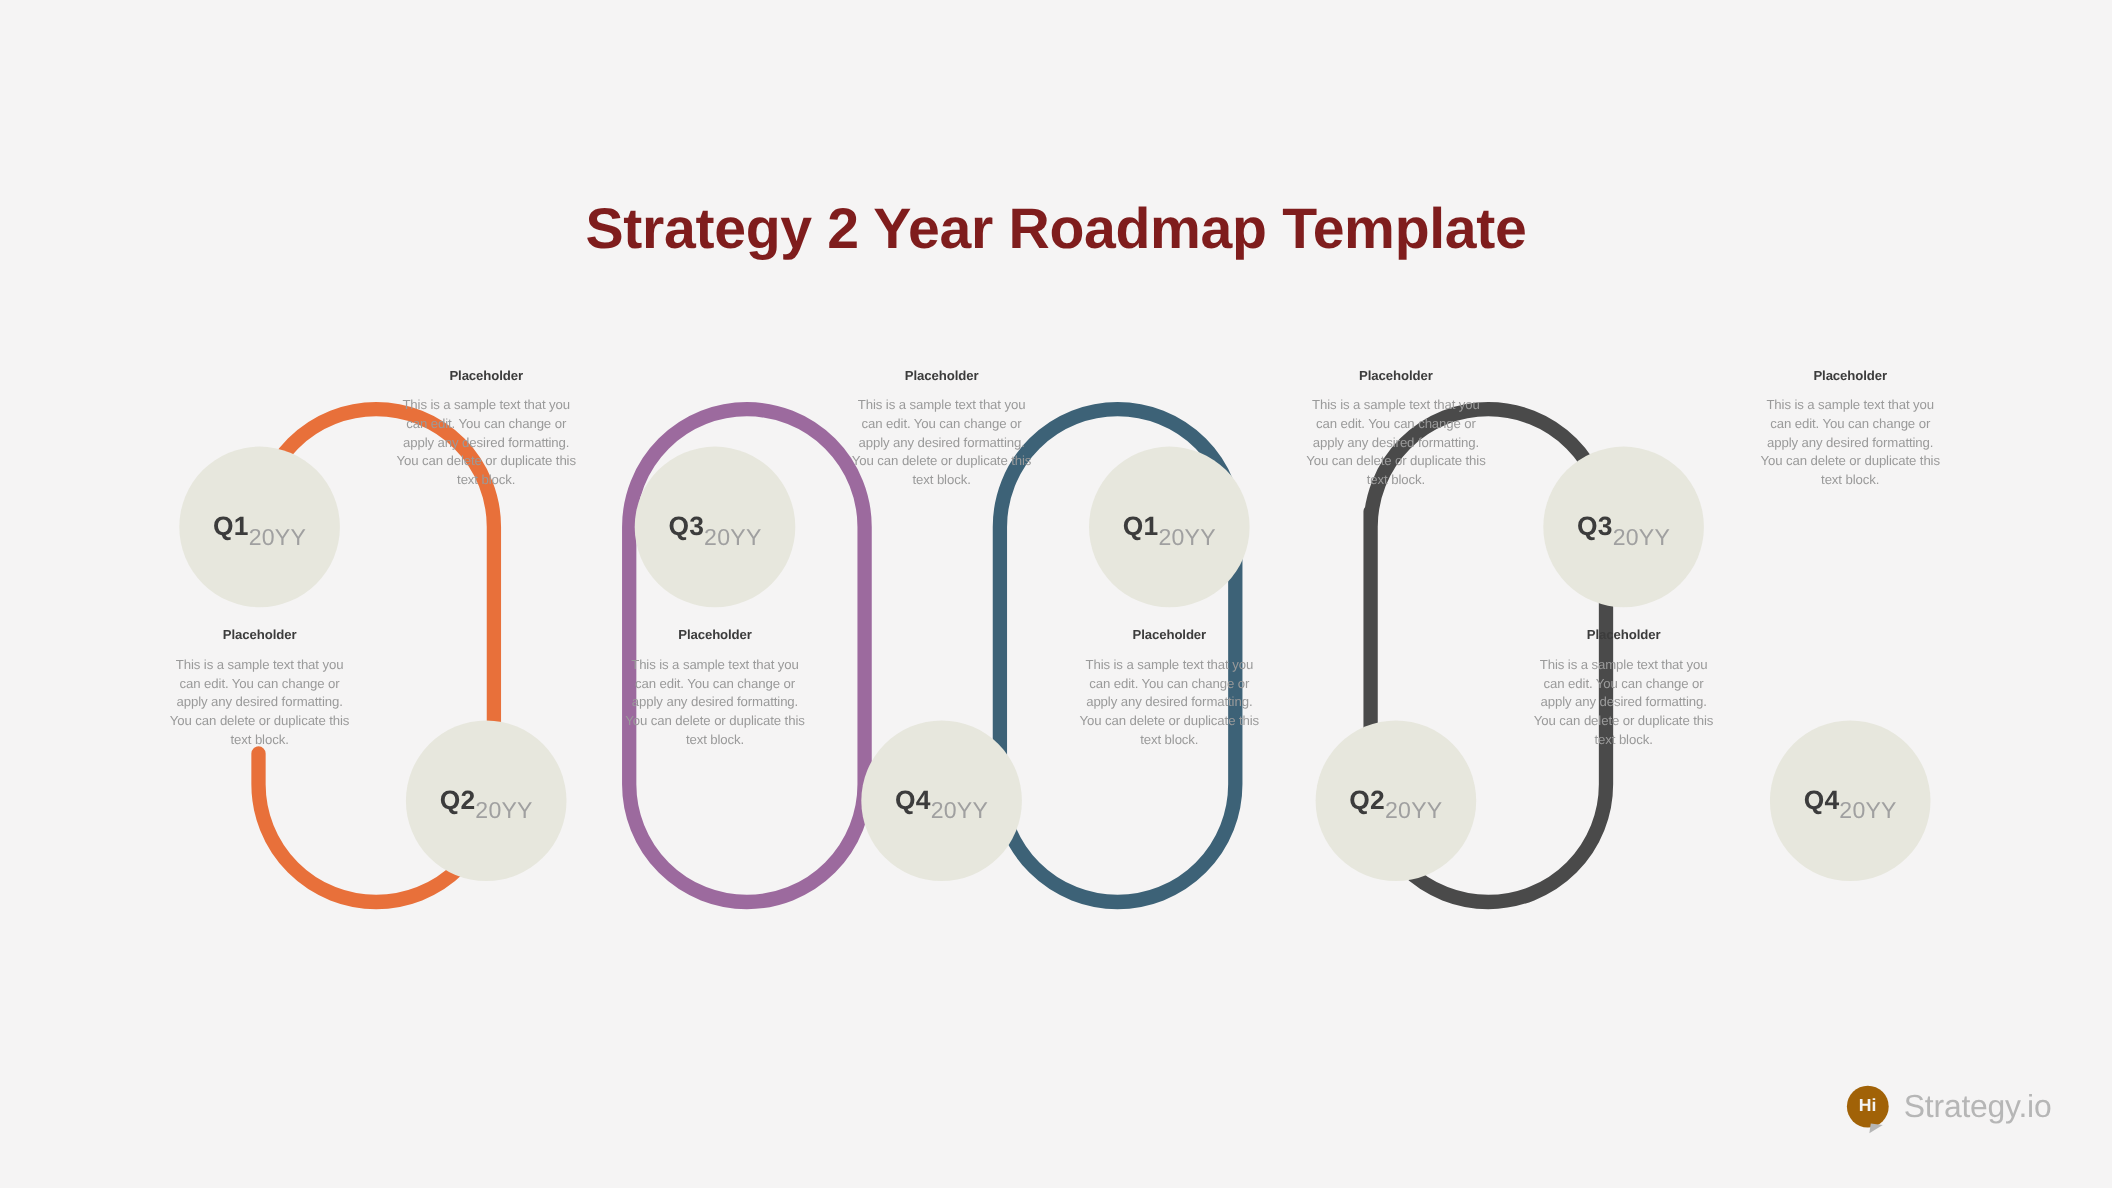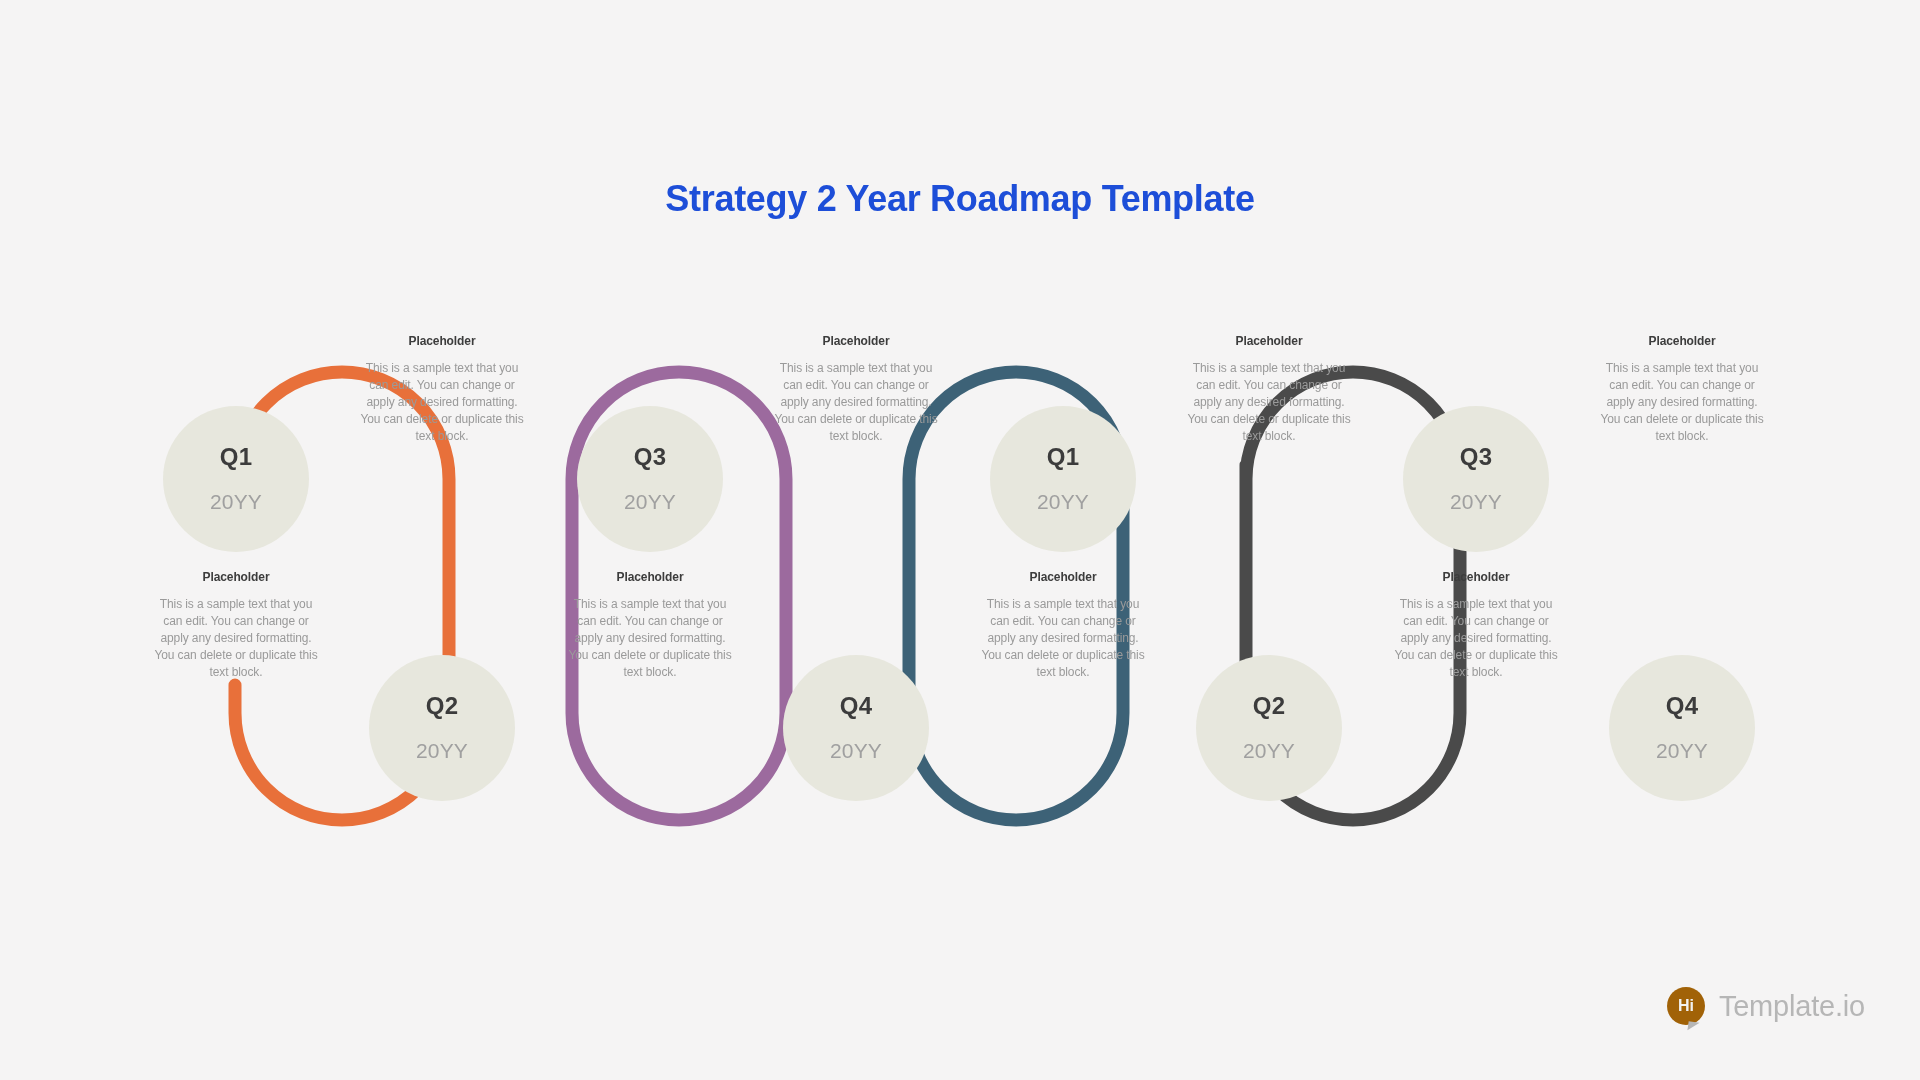--- a/index.html
+++ b/index.html
@@ -9,35 +9,35 @@
     background: #F5F4F4;
     font-family: "Liberation Sans", sans-serif;
     overflow: hidden;
   }
   #stage { position: relative; width: 1920px; height: 1080px; }
 
   #title {
     position: absolute;
     top: 178px; left: 0; width: 1920px;
     text-align: center;
-    font-size: 36px;
-    font-weight: bold;
-    color: #1d4ed8;
+    font-size: 52px;
+    font-weight: bold;
+    color: #7f1d1d;
     letter-spacing: -0.3px;
   }
 
   #track { position: absolute; top: 0; left: 0; width: 1920px; height: 900px; }
 
   .circle {
     position: absolute;
     width: 146px; height: 146px;
     border-radius: 50%;
     background: #E7E7DD;
     display: flex;
-    flex-direction: column;
+    flex-direction: row;
     align-items: center;
     justify-content: center;
     z-index: 3;
   }
   .circle .q {
     font-size: 24px;
     font-weight: bold;
     color: #3C3C3C;
     line-height: 1.05;
     letter-spacing: 0.2px;
@@ -207,16 +207,16 @@
     <div class="head">Placeholder</div>
     <div class="body">This is a sample text that you can edit. You can change or apply any desired formatting. You can delete or duplicate this text block.</div>
   </div>
   <div class="block" style="left:1600px; top:334px;">
     <div class="head">Placeholder</div>
     <div class="body">This is a sample text that you can edit. You can change or apply any desired formatting. You can delete or duplicate this text block.</div>
   </div>
 
   <div id="logo">
     <span class="bubble">Hi</span>
-    <span class="wordmark">Template.io</span>
+    <span class="wordmark">Strategy.io</span>
   </div>
 
 </div>
 
 </body></html>

